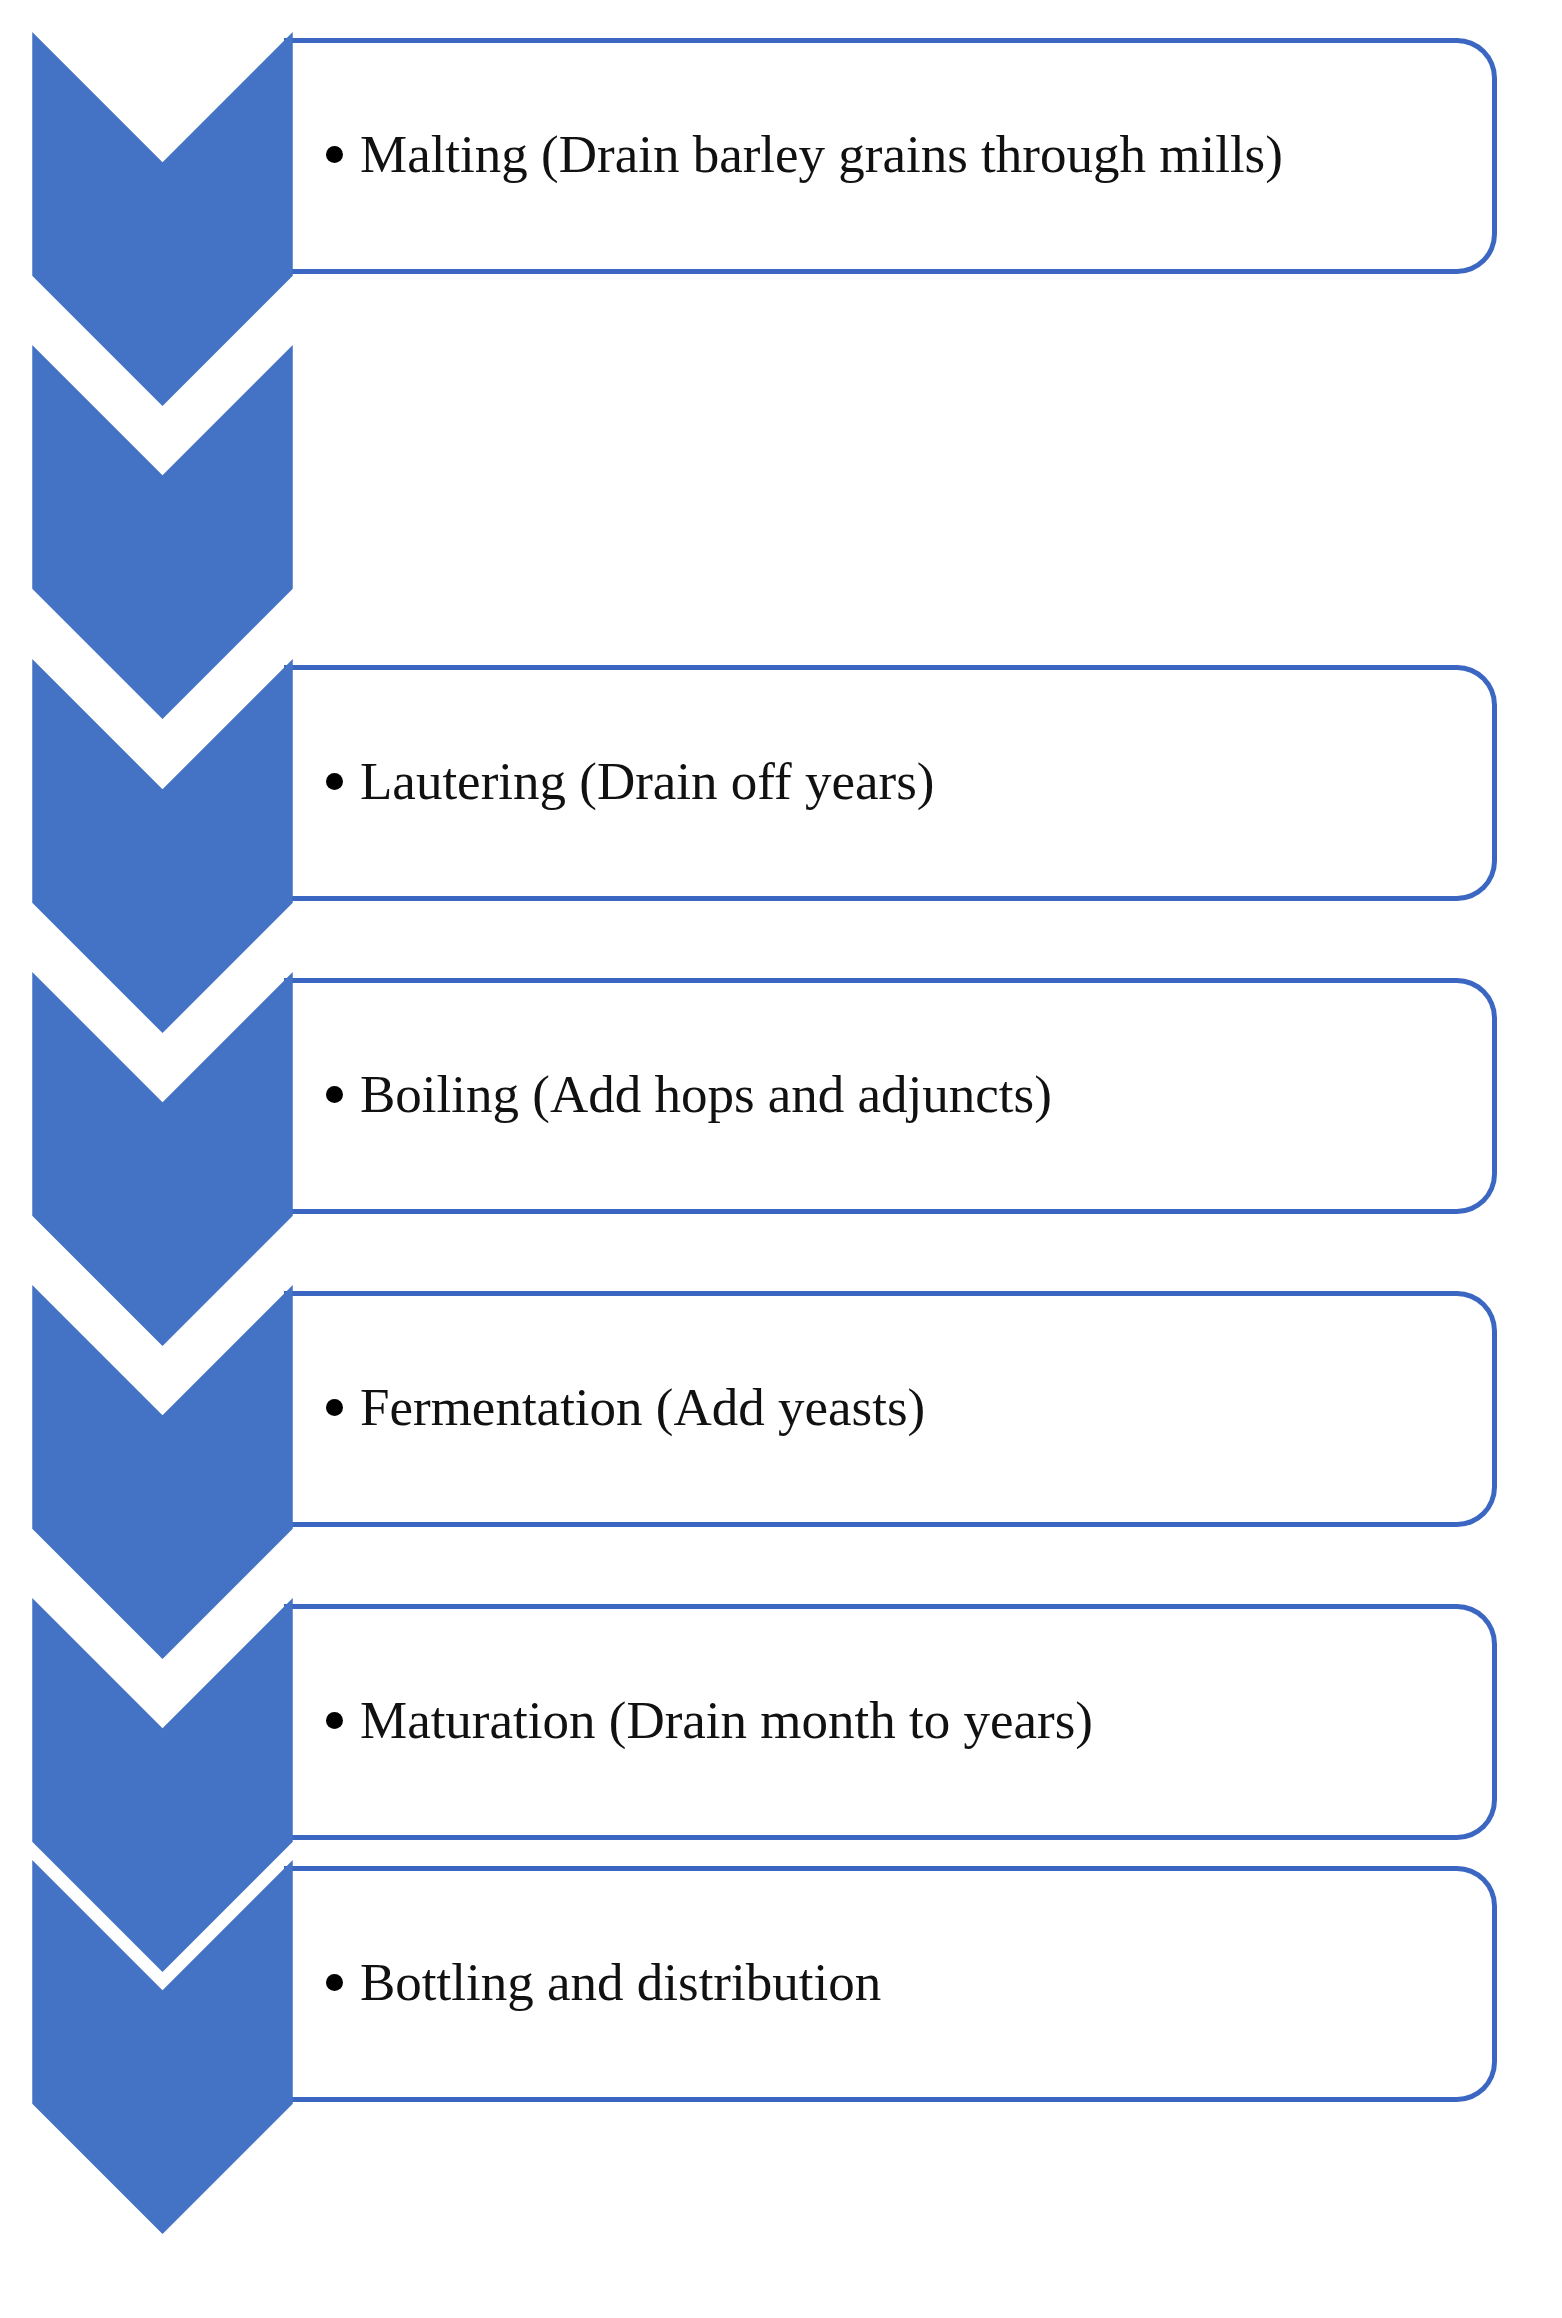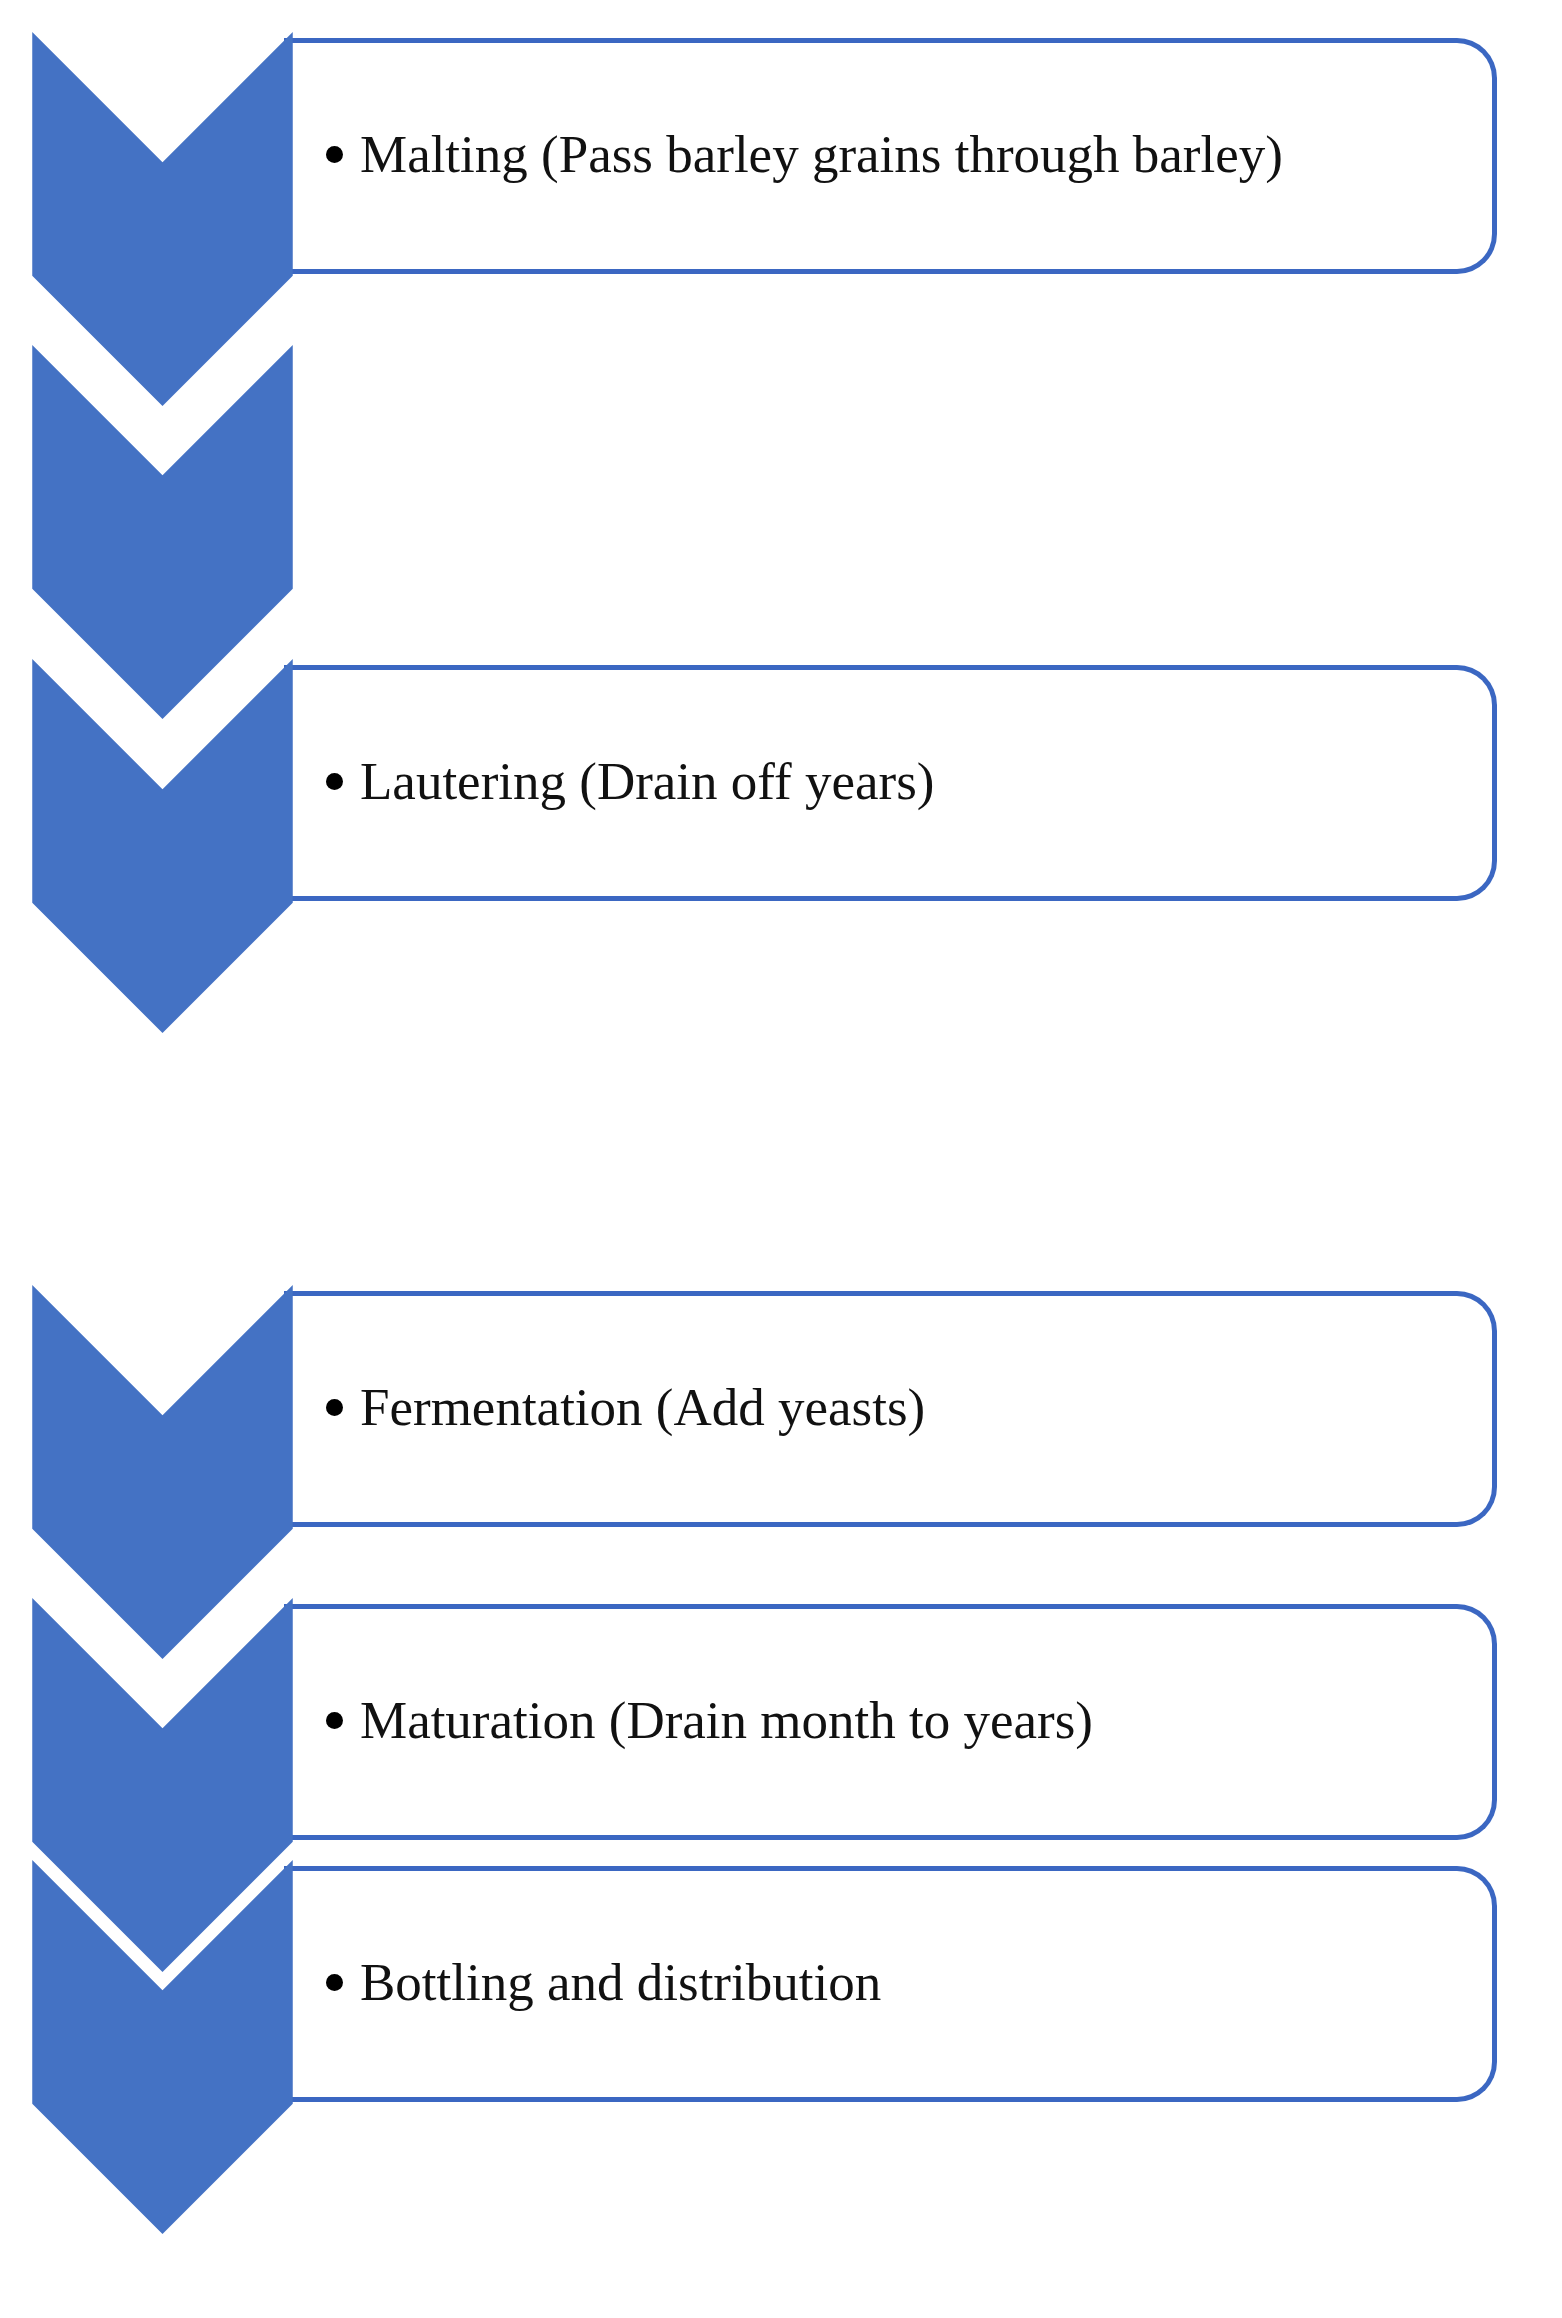--- a/index.html
+++ b/index.html
@@ -77,21 +77,21 @@
 </style>
 </head>
 <body>
 
 <div class="flow">
 
   <div class="step" style="top:32px;">
     <div class="box">
       <div class="box-content">
         <span class="bullet"></span>
-        <span>Malting (Pass barley grains through barley)</span>
+        <span>Malting (Drain barley grains through mills)</span>
       </div>
     </div>
     <div class="chevron">
       <svg viewBox="0 0 342 491">
           <polygon points="0,0 171,171 342,0 342,320 171,491 0,320" fill="#4472C4"></polygon>
         </svg>
     </div>
   </div>
 
   <div class="step" style="top:345px;">
@@ -109,20 +109,33 @@
         <span>Lautering (Drain off years)</span>
       </div>
     </div>
     <div class="chevron">
       <svg viewBox="0 0 342 491">
           <polygon points="0,0 171,171 342,0 342,320 171,491 0,320" fill="#4472C4"></polygon>
         </svg>
     </div>
   </div>
 
+  <div class="step" style="top:972px;">
+    <div class="box">
+      <div class="box-content">
+        <span class="bullet"></span>
+        <span>Boiling (Add hops and adjuncts)</span>
+      </div>
+    </div>
+    <div class="chevron">
+      <svg viewBox="0 0 342 491">
+          <polygon points="0,0 171,171 342,0 342,320 171,491 0,320" fill="#4472C4"></polygon>
+        </svg>
+    </div>
+  </div>
 
   <div class="step" style="top:1285px;">
     <div class="box">
       <div class="box-content">
         <span class="bullet"></span>
         <span>Fermentation (Add yeasts)</span>
       </div>
     </div>
     <div class="chevron">
       <svg viewBox="0 0 342 491">

